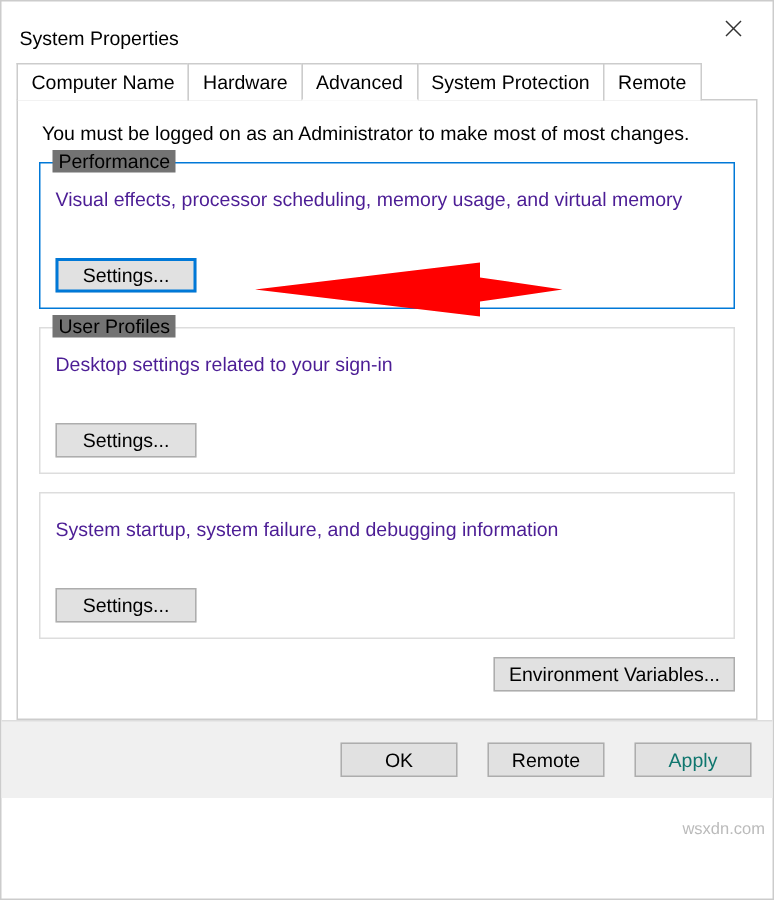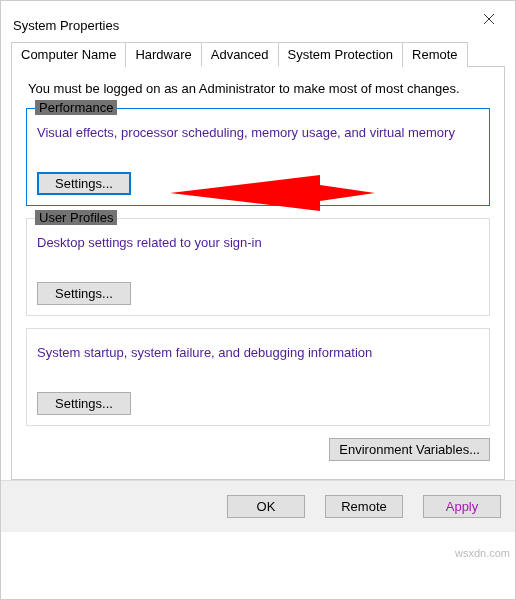--- a/index.html
+++ b/index.html
@@ -144,21 +144,21 @@
     .dialog-btn {
       padding: 3px 8px;
       border: 1px solid #adadad;
       background: #e1e1e1;
       font-size: 13px;
       font-family: inherit;
       cursor: pointer;
       min-width: 78px;
     }
     .dialog-btn.disabled {
-      color: #a21caf;
+      color: #0f766e;
     }
     .arrow-annotation {
       position: absolute;
       left: 170px;
       top: 163px;
       width: 210px;
       height: 60px;
       pointer-events: none;
       z-index: 100;
     }

